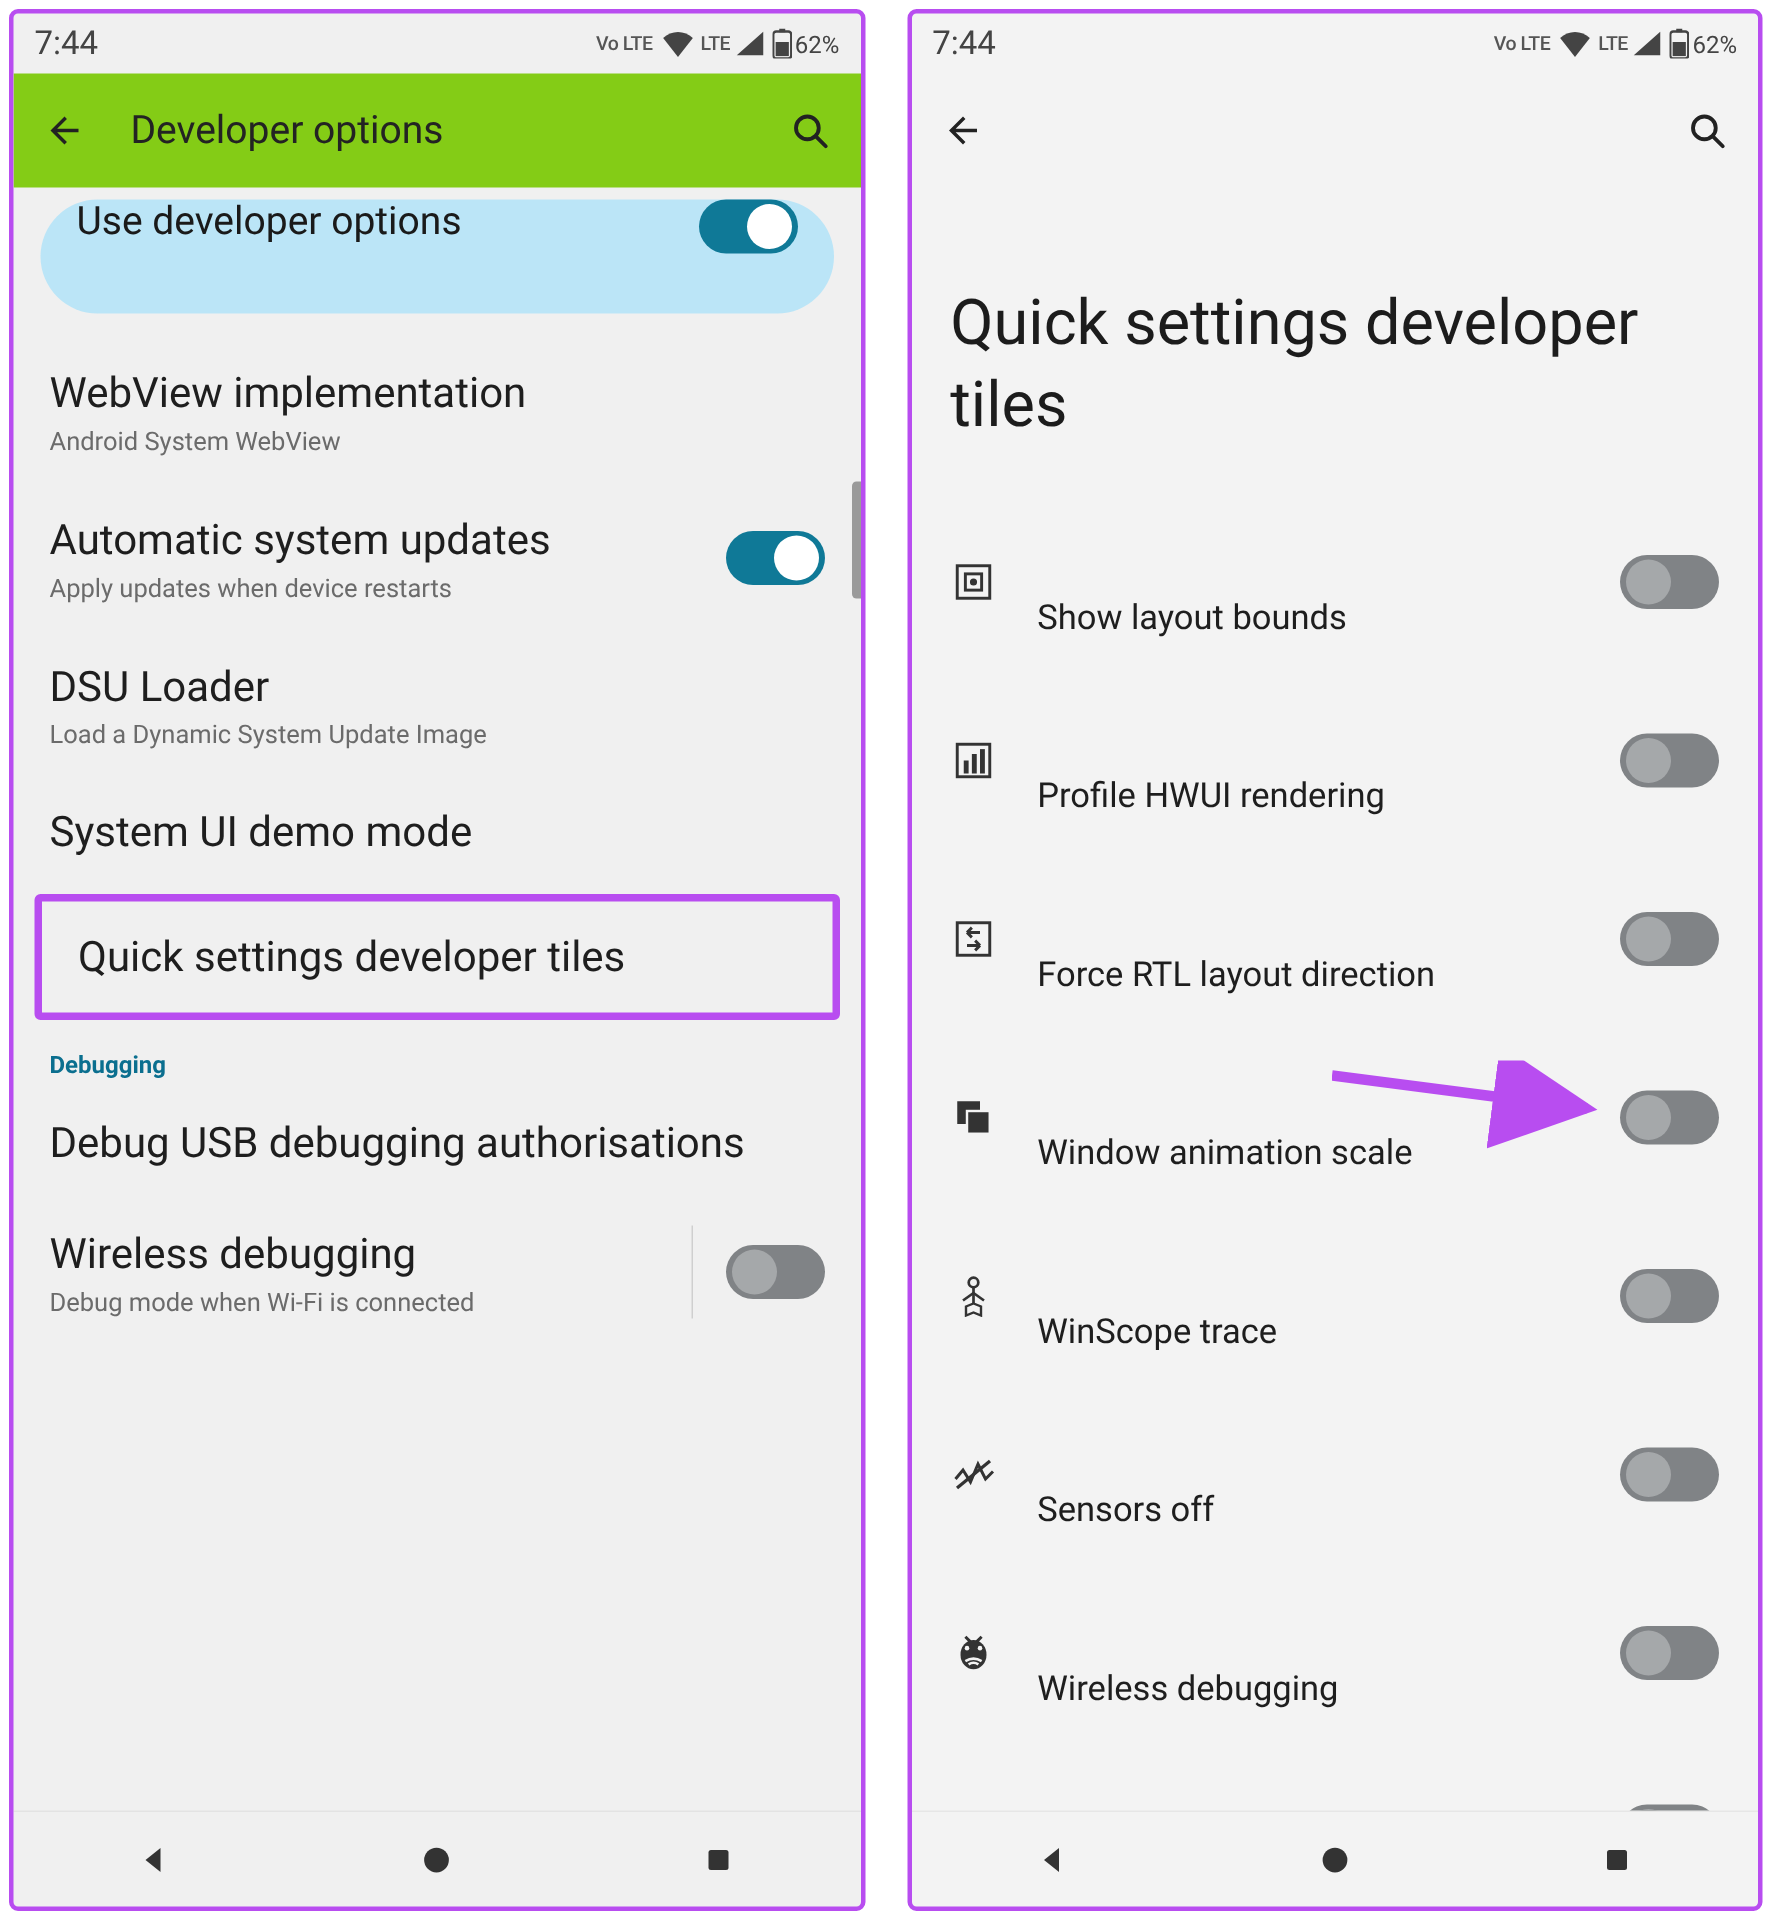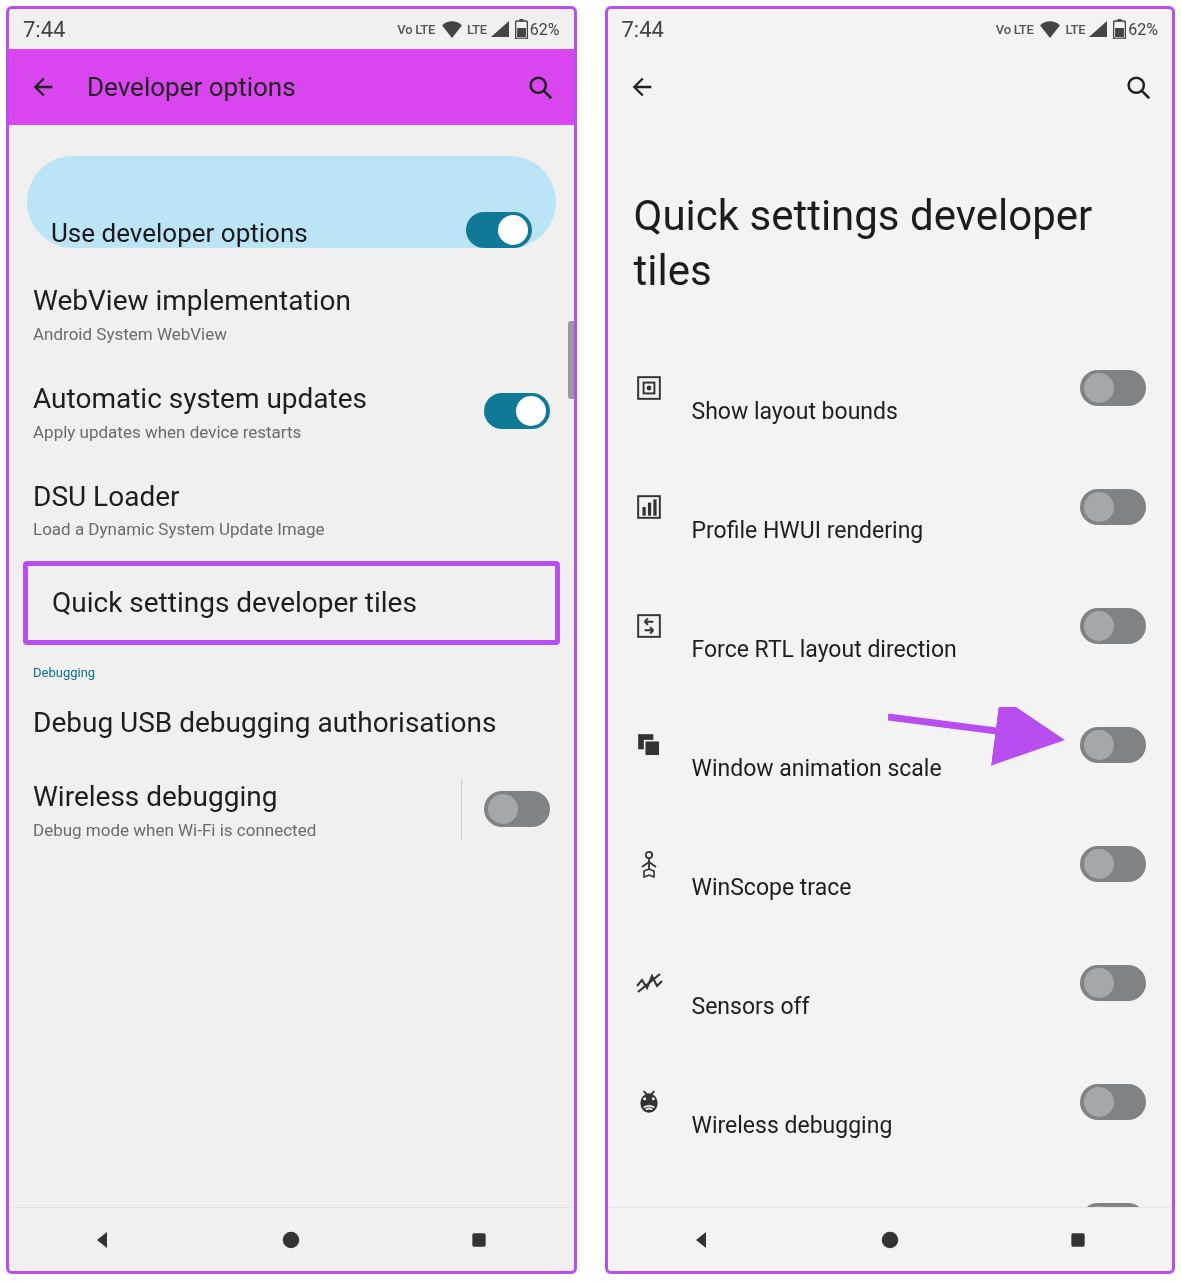--- a/index.html
+++ b/index.html
@@ -27,53 +27,53 @@
     padding: 0 14px; font-size: 20px; color: #444;
   }
   .statusbar .clock { font-weight: 400; font-size: 22px; }
   .statusbar .spacer { flex: 1; }
   .statusbar .ind { font-size: 13px; color: #555; margin-left: 4px; font-weight: 500; letter-spacing: -0.3px; }
   .statusbar svg { display: block; }
   .statusbar .pct { font-size: 16px; margin-left: 2px; }
 
   
   .appbar {
-    height: 76px; background: #d946ef;
+    height: 76px; background: #84cc16;
     display: flex; align-items: center; padding: 0 14px;
     gap: 24px; color: #232323;
   }
   .appbar.transparent { background: transparent; }
   .appbar .title { font-size: 26px; flex: 1; font-weight: 400; }
   .iconbtn { width: 40px; height: 40px; display: flex; align-items: center; justify-content: center; }
 
   .content { flex: 1; overflow: hidden; padding: 0; }
 
   
   .pill {
-    margin: 31px 18px 16px 18px;
+    margin: 8px 18px 16px 18px;
     background: #bbe5f7; border-radius: 60px;
-    height: 92px; display: flex; align-items: flex-end;
+    height: 76px; display: flex; align-items: flex-start;
     padding: 0 24px; color: #1a1a1a;
   }
   .pill .label { font-size: 26px; flex: 1; }
 
   
   .row {
     padding: 18px 24px;
     display: flex; align-items: center; gap: 20px;
   }
   .row .texts { flex: 1; min-width: 0; }
   .row .ttl { font-size: 28px; color: #1e1e1e; line-height: 1.35; }
   .row .sub { font-size: 17px; color: #6b6b6b; margin-top: 4px; }
   .row .divider-left {
     width: 1px; align-self: stretch; background: #cfcfcf; margin: 0 2px;
   }
 
   .section-label {
-    color: #0b6f8f; font-size: 13px; font-weight: 400;
+    color: #0b6f8f; font-size: 16px; font-weight: 700;
     padding: 16px 24px 6px 24px;
   }
 
   .highlight-box {
     border: 5px solid #b84df0; border-radius: 4px;
     margin: 4px 14px;
   }
 
   
   .toggle {
@@ -182,20 +182,25 @@
           <div class="texts">
             <div class="ttl">Automatic system updates</div>
             <div class="sub">Apply updates when device restarts</div>
           </div>
           <div class="toggle on"></div>
         </div>
         <div class="row">
           <div class="texts">
             <div class="ttl">DSU Loader</div>
             <div class="sub">Load a Dynamic System Update Image</div>
+          </div>
+        </div>
+        <div class="row">
+          <div class="texts">
+            <div class="ttl">System UI demo mode</div>
           </div>
         </div>
         <div class="highlight-box">
           <div class="row">
             <div class="texts">
               <div class="ttl">Quick settings developer tiles</div>
             </div>
           </div>
         </div>
       </div>

